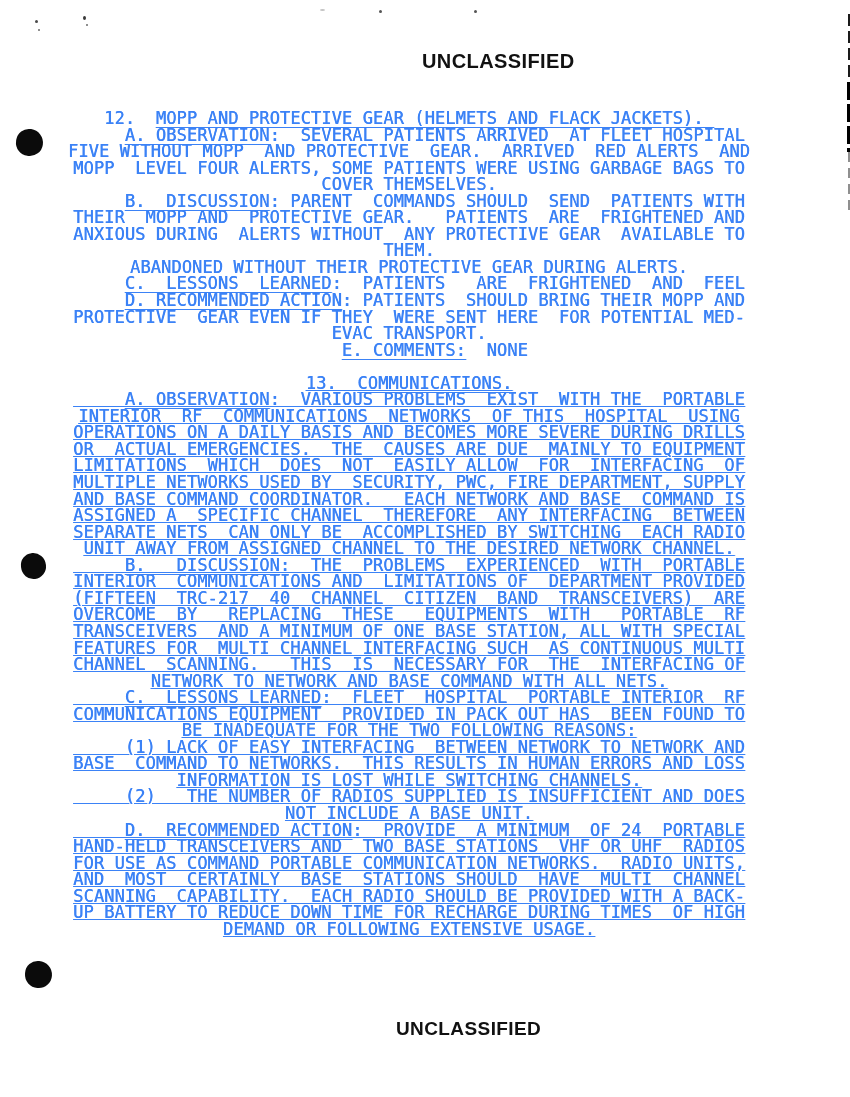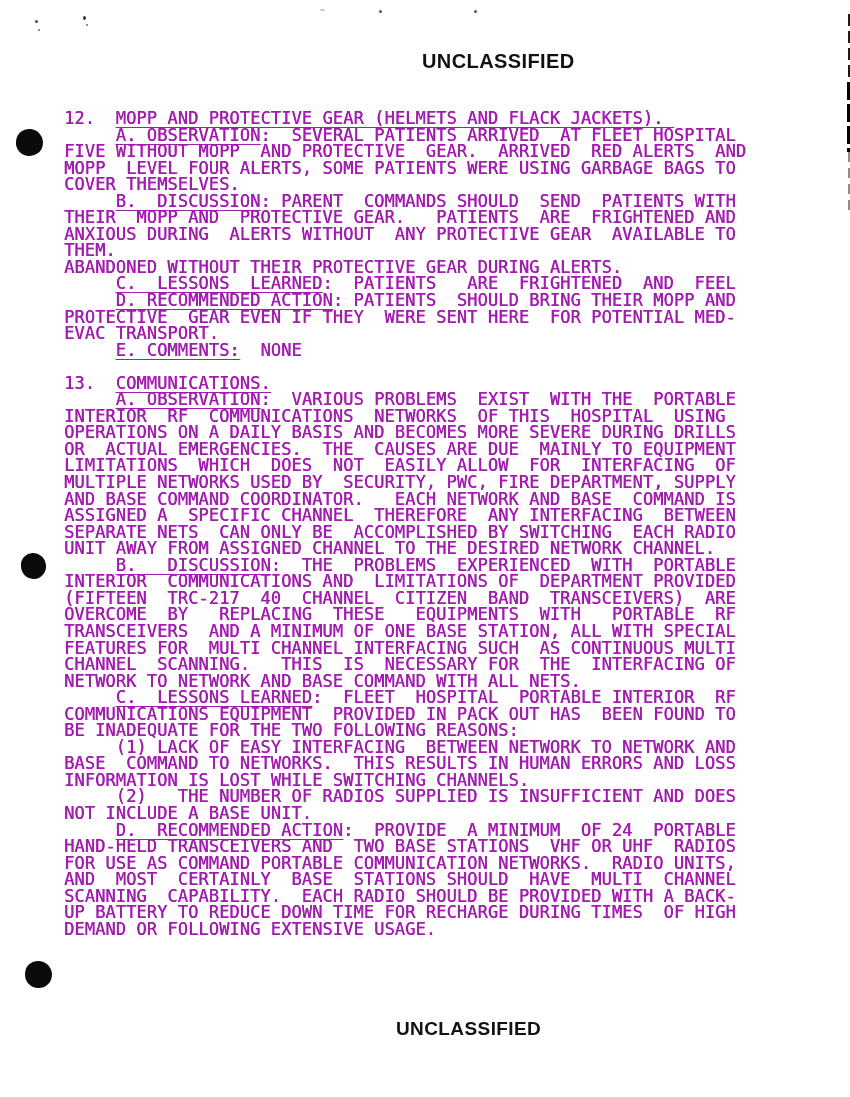--- a/index.html
+++ b/index.html
@@ -20,27 +20,28 @@
     letter-spacing: 0.4px;
     color: #111111;
   }
   .classification.header { left: 422px; top: 50px; }
   .classification.footer { left: 396px; top: 1018px; font-size: 19px; }
   .doc-body {
     position: absolute;
     left: 64px;
     top: 110px;
     width: 690px;
-    color: #a21caf;
+    color: #3b82f6;
     font-size: 17px;
     letter-spacing: 0.1px;
     line-height: 16.55px;
     text-shadow: 0.4px 0 0 currentColor;
+    text-align: center;
   }
-  .doc-section + .doc-section { margin-top: 16.55px; }
+  .doc-section + .doc-section { margin-top: 16.55px; text-decoration: underline; }
   .doc-line {
     white-space: pre;
     height: 16.55px;
   }
   .ul {
     text-decoration: underline;
     text-underline-offset: 3.2px;
     text-decoration-thickness: 1.4px;
   }
   .hole-punch {

